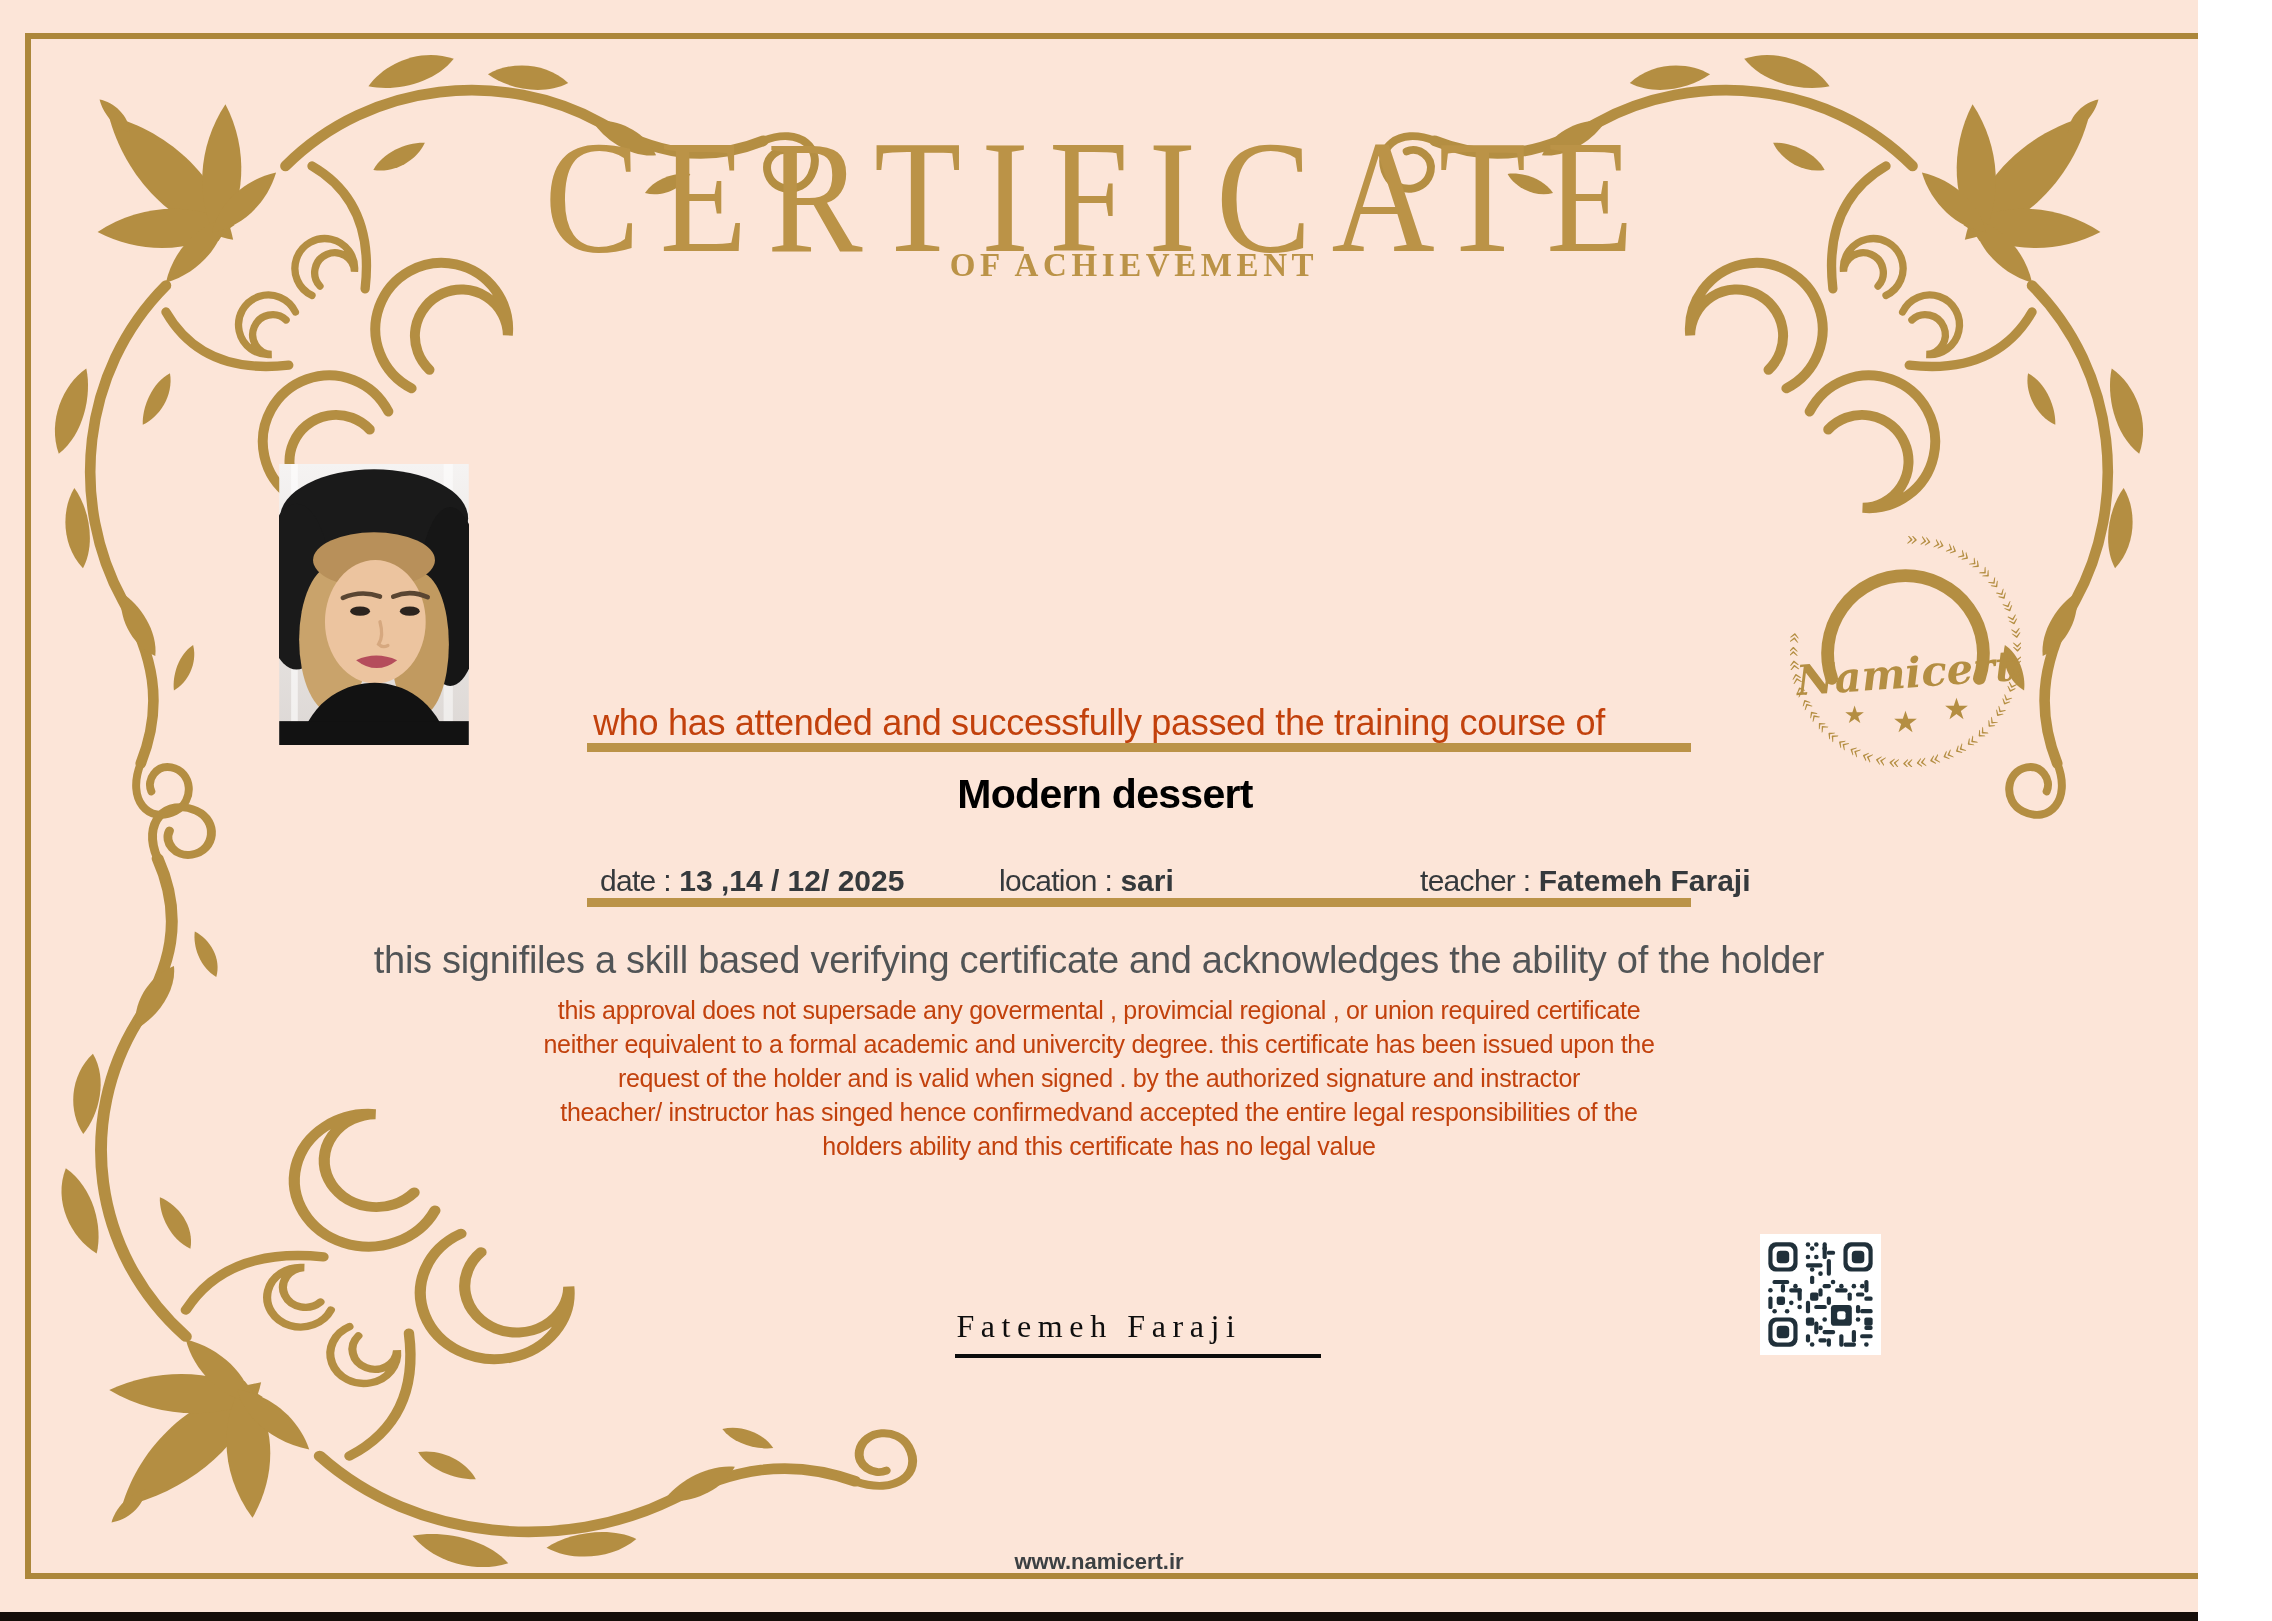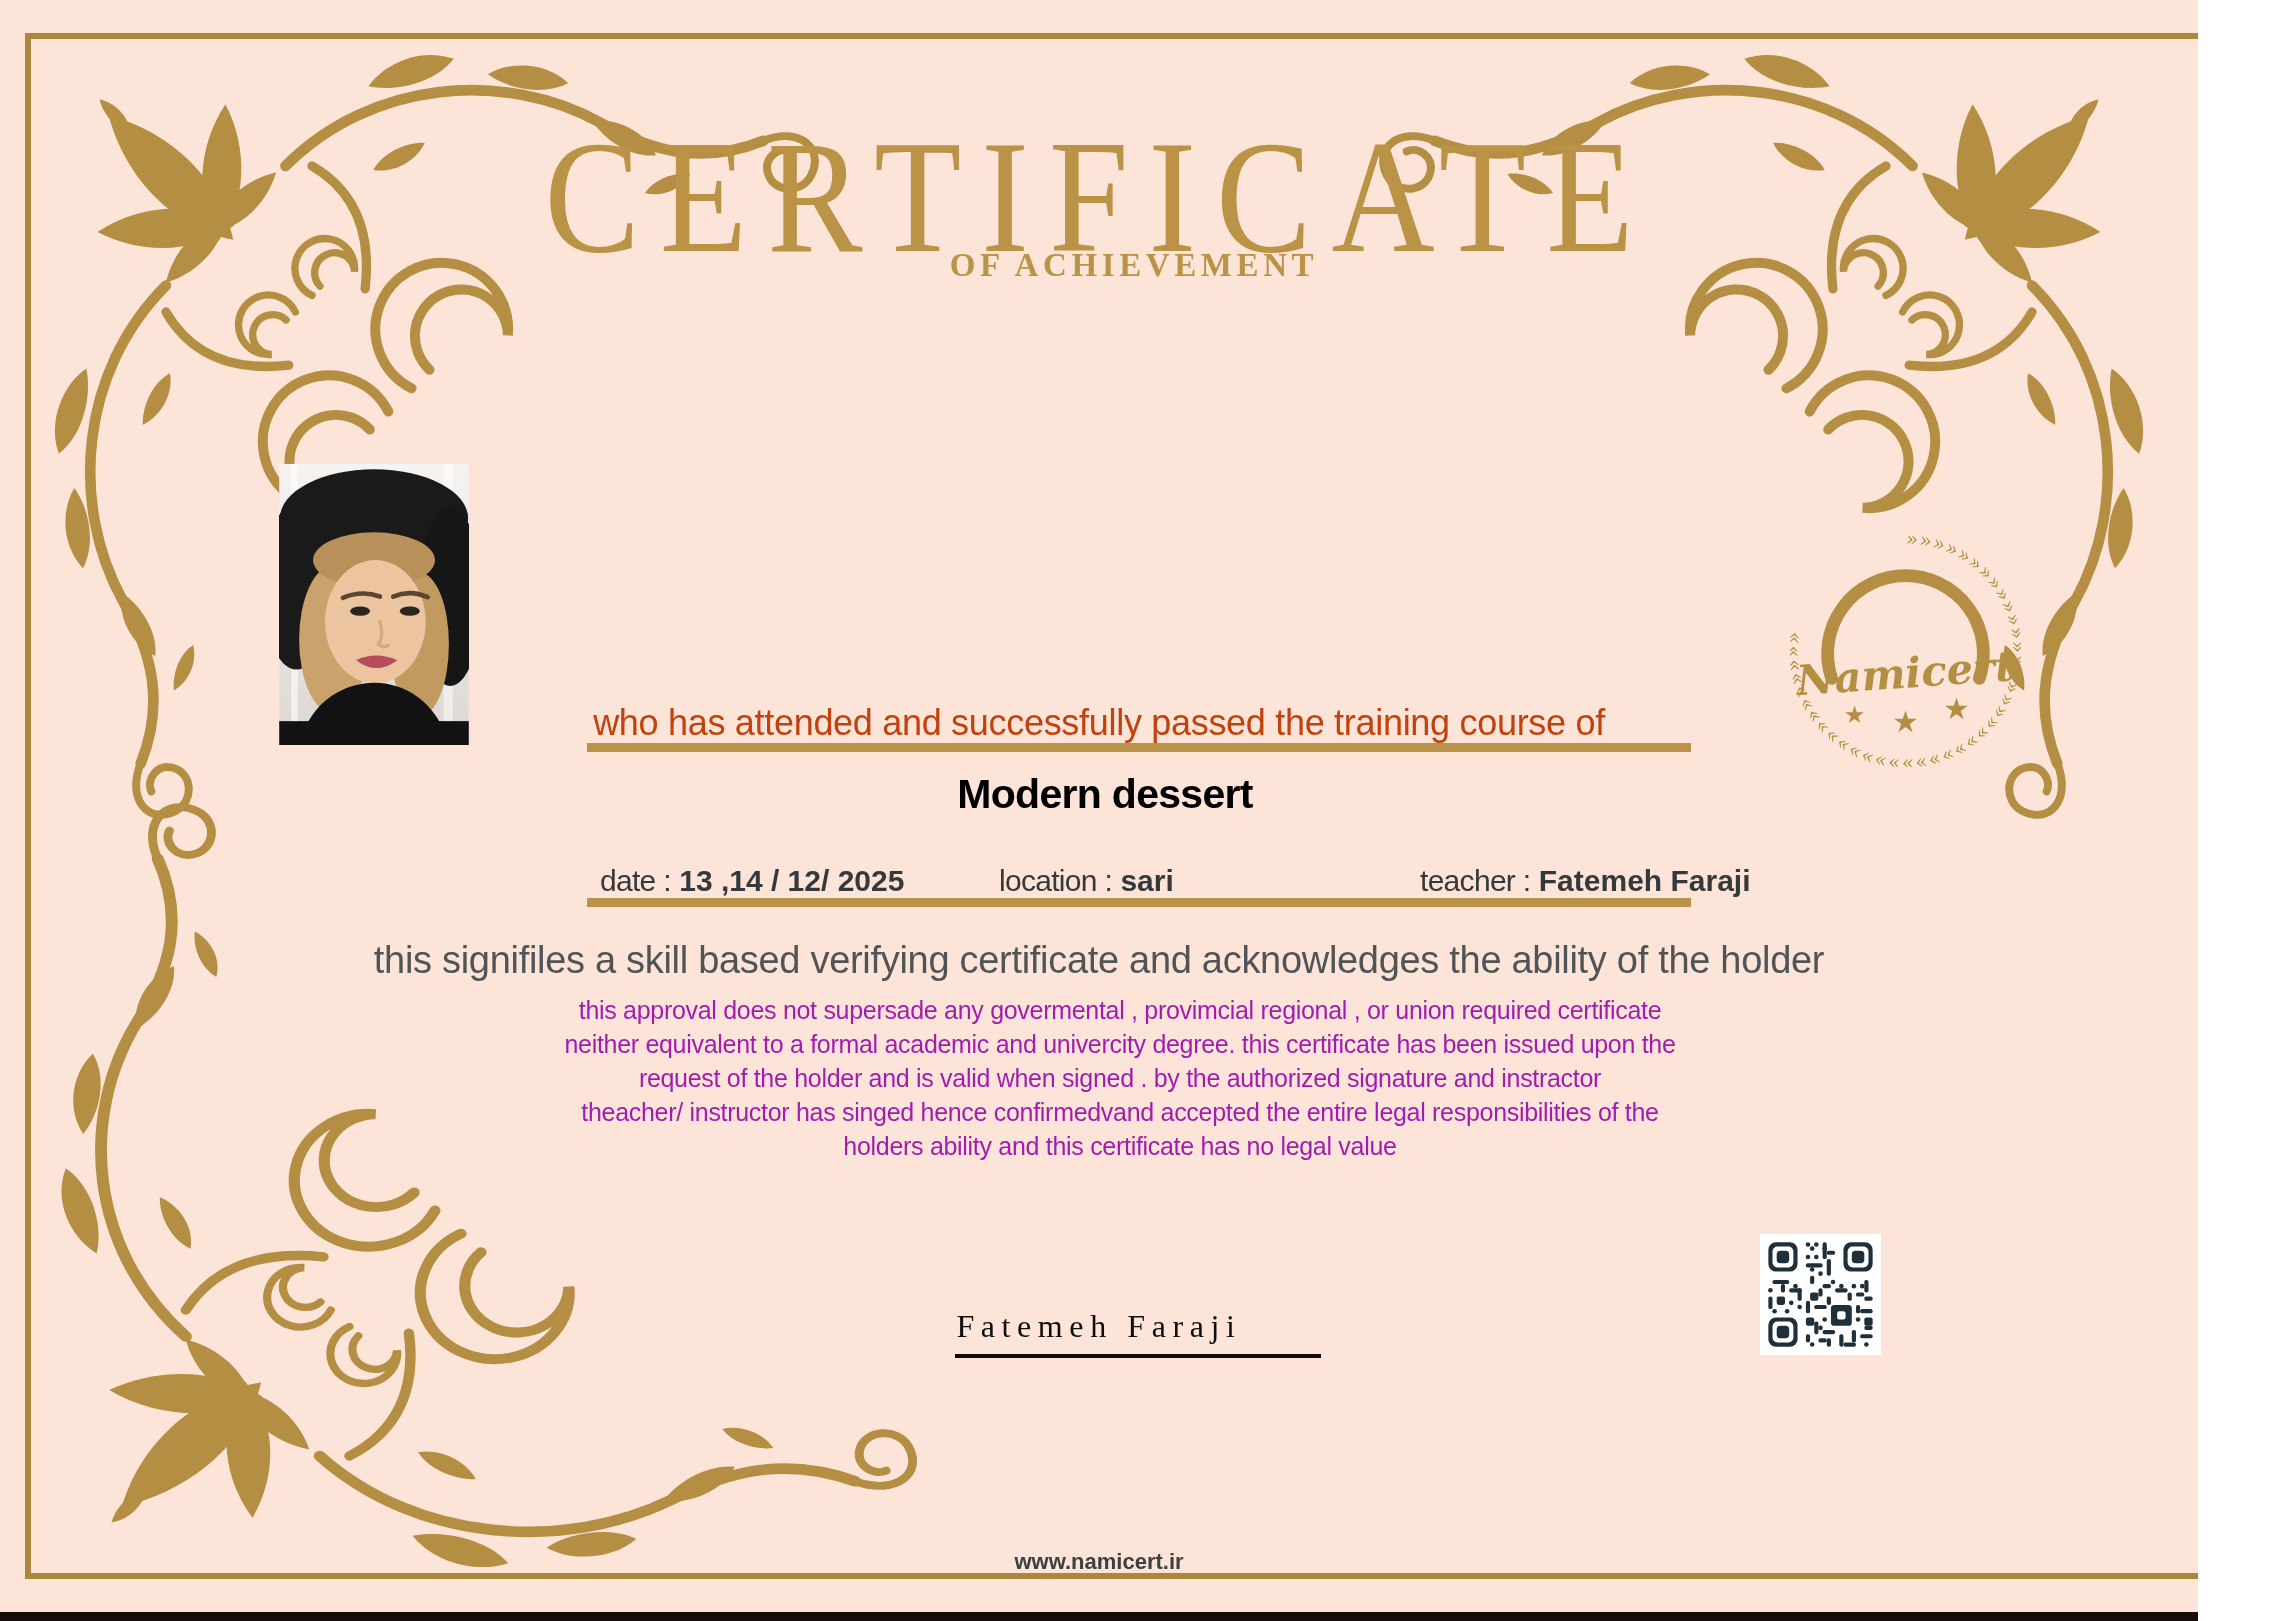--- a/index.html
+++ b/index.html
@@ -43,21 +43,21 @@
   .course{
     top:771px;color:#000000;font-size:41px;font-weight:700;letter-spacing:-0.7px;padding-left:6px;
   }
   .fieldrow{white-space:nowrap;font-size:30px;color:#35393c;top:864px;}
   .fieldrow .lbl{font-weight:400;letter-spacing:-0.7px;}
   .fieldrow .val{font-weight:700;letter-spacing:0;}
   .statement{
     top:939px;color:#515456;font-size:38px;letter-spacing:-0.3px;white-space:nowrap;
   }
   .disclaimer{
-    top:993px;color:#a21caf;font-size:25px;line-height:34px;letter-spacing:-0.3px;margin-left:21px;
+    top:993px;color:#c2410c;font-size:25px;line-height:34px;letter-spacing:-0.3px;
   }
   .signature{
     top:1308px;color:#0e0e0e;
     font-family:"Liberation Serif",serif;
     font-size:32px;letter-spacing:6.6px;white-space:nowrap;
   }
   .sig-underline{
     position:absolute;left:955px;top:1354px;width:366px;height:4px;background:#0c0c0c;
   }
   .website{

